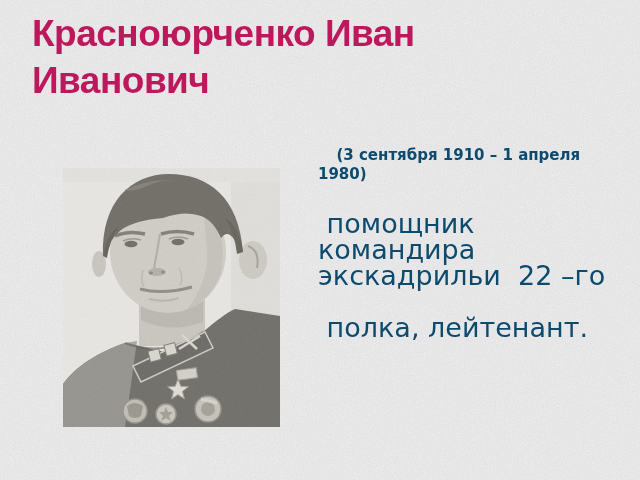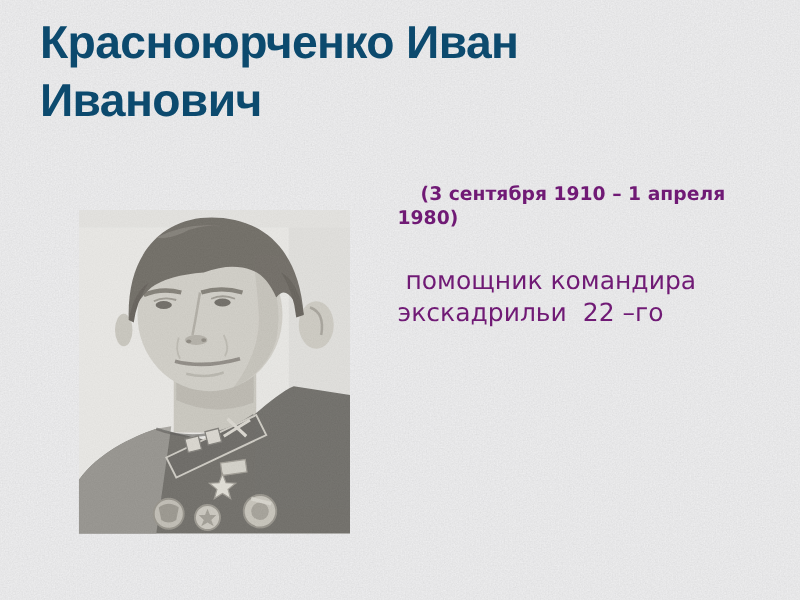--- a/index.html
+++ b/index.html
@@ -6,37 +6,37 @@
   .slide{
     position:relative;width:640px;height:480px;overflow:hidden;
     background:#c8c8cb;
     font-family:"DejaVu Sans", sans-serif;
   }
   .bg-noise{position:absolute;left:0;top:0;width:640px;height:480px;display:block;}
   .title{
     position:absolute;left:32px;top:10px;width:470px;margin:0;
     font-family:"Liberation Sans", sans-serif;
     font-size:37px;line-height:47px;font-weight:bold;letter-spacing:-0.5px;
-    color:#0c4a6e;
+    color:#be185d;
   }
   .photo{
     position:absolute;left:63px;top:168px;width:217px;height:259px;
     overflow:hidden;
   }
   .photo svg{display:block;}
   .info{
     position:absolute;left:318px;top:146px;width:308px;
-    color:#701a75;
+    color:#0c4a6e;
   }
   .info p{margin:0;white-space:pre-wrap;}
   .dates{
     font-size:15px;line-height:19px;font-weight:bold;
     text-indent:8px;margin:0 0 27px 0 !important;
   }
-  .big{font-size:20px;line-height:26px;}
+  .big{font-size:27px;line-height:26px;}
   .role{margin:0 0 26px 0 !important;}
 </style>
 </head>
 <body>
 
 <div class="slide">
 
   <svg class="bg-noise" width="640" height="480" xmlns="http://www.w3.org/2000/svg">
     <defs>
       <filter id="grain" x="0" y="0" width="100%" height="100%">
@@ -147,15 +147,16 @@
         <path d="M138,231 L154,235" stroke="#d3d0c6" stroke-width="3"></path>
       </g>
 
       <rect width="217" height="259" filter="url(#pgrain)" opacity="0.22"></rect>
     </svg>
   </div>
 
   <div class="info">
     <p class="dates">  (3 сентября 1910 – 1 апреля 1980)</p>
     <p class="big role"> помощник командира экскадрильи  22 –го</p>
+    <p class="big"> полка, лейтенант.</p>
   </div>
 
 </div>
 
 </body></html>

